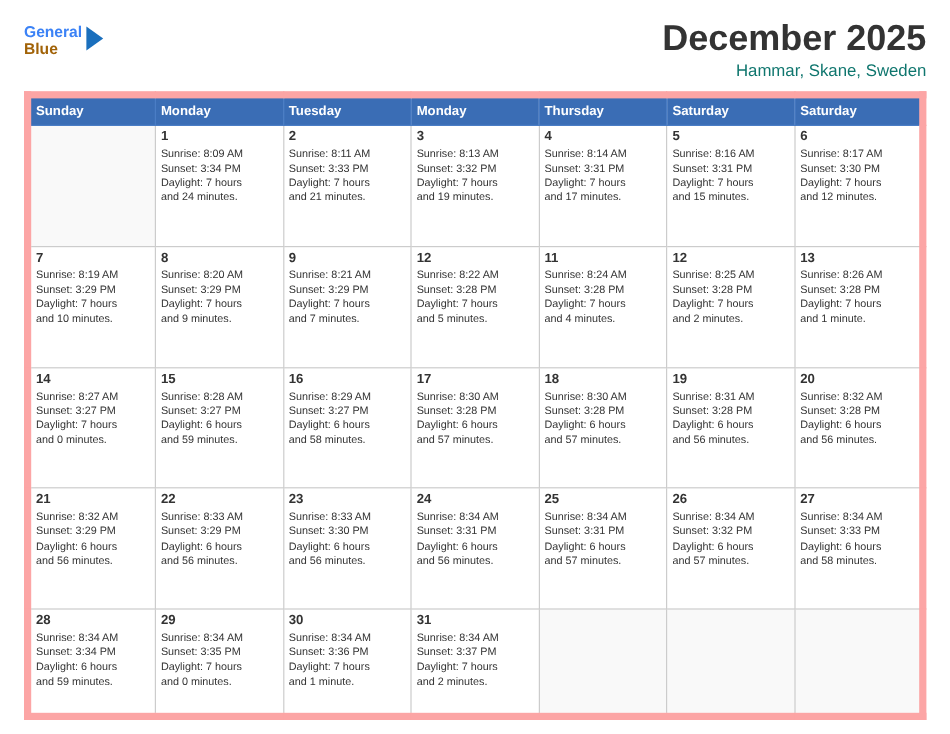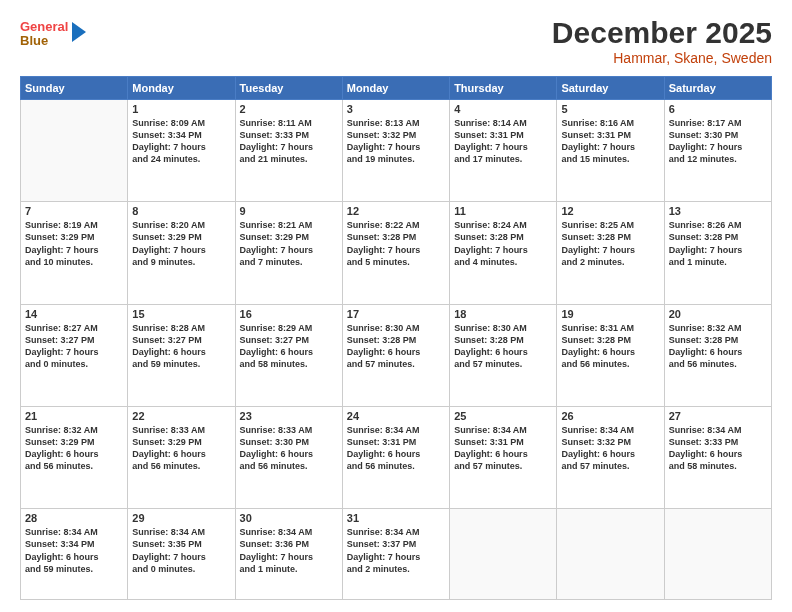--- a/index.html
+++ b/index.html
@@ -28,46 +28,46 @@
       align-items: center;
       margin-top: 4px;
     }
     .logo-text {
       display: flex;
       flex-direction: column;
       font-size: 13px;
       font-weight: bold;
       line-height: 1.1;
     }
-    .logo-text .general { color: #ef4444; }
+    .logo-text .general { color: #3b82f6; }
     .logo-text .blue { color: #a16207; }
     .logo-arrow {
       width: 0;
       height: 0;
       border-top: 10px solid transparent;
       border-bottom: 10px solid transparent;
       border-left: 14px solid #1a6fbd;
       margin-left: 4px;
       margin-top: -4px;
     }
     .title-block {
       text-align: right;
     }
     .title-block .month-year {
       font-size: 30px;
       font-weight: bold;
       color: #333;
     }
     .title-block .location {
       font-size: 14px;
-      color: #c2410c;
+      color: #0f766e;
     }
     .calendar {
       flex: 1;
-      border: 1px solid #fca5a5;
+      border: 6px solid #fca5a5;
       border-collapse: collapse;
       width: 100%;
       table-layout: fixed;
     }
     .calendar th {
       background-color: #3a6db5;
       color: #fff;
       font-size: 11px;
       font-weight: bold;
       padding: 5px 4px;
@@ -86,21 +86,20 @@
       font-size: 11px;
       font-weight: bold;
       color: #333;
       display: block;
       margin-bottom: 2px;
     }
     .cell-text {
       font-size: 9px;
       line-height: 1.35;
       color: #333;
-      font-weight: bold;
     }
     .empty-cell {
       background: #f9f9f9;
     }
     .last-row td {
       height: 78px;
       margin-top: 41px;
     }
   </style>
 </head>

